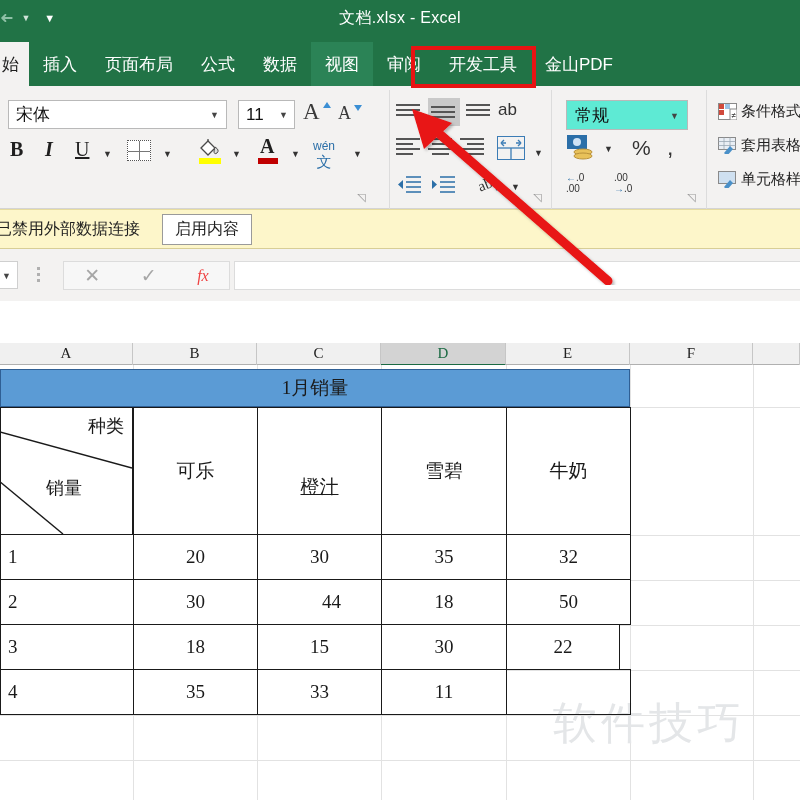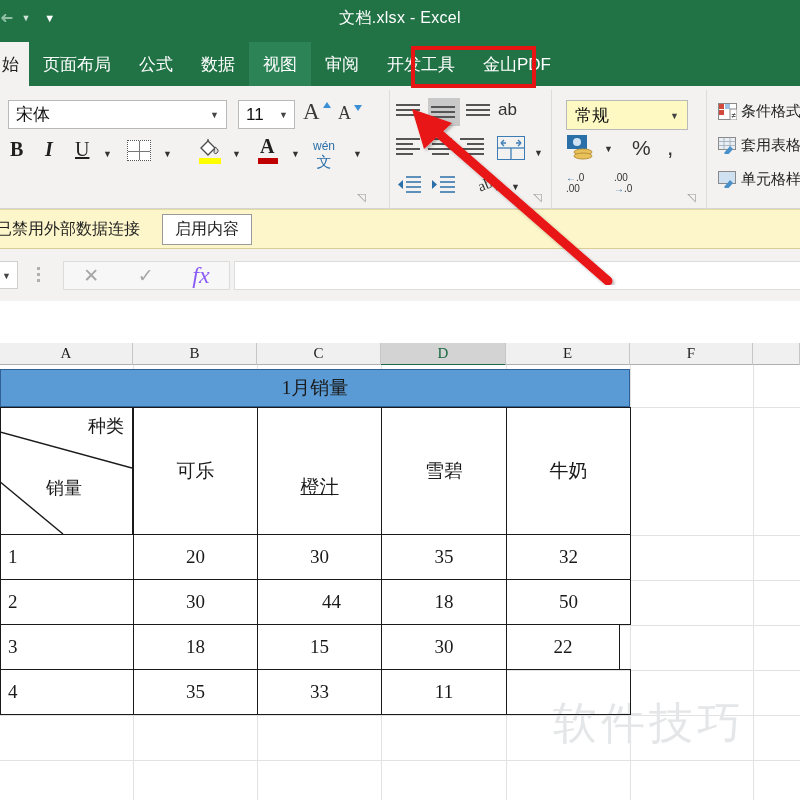--- a/index.html
+++ b/index.html
@@ -102,21 +102,21 @@
   .pinyin .p1 { font-size: 12px; } .pinyin .p2 { font-size: 15px; }
 
   
   .alignbtn { position: absolute; }
   .al-line { height: 2px; background: #555; margin-bottom: 3px; }
   .mergeico { position: absolute; width: 28px; height: 24px; border: 1.5px solid #3b7cb5; }
 
   
   .numbox {
     position: absolute; left: 566px; top: 14px; width: 122px; height: 30px;
-    background: #fef9c3; border: 1px solid #b9b9b9; display: flex; align-items: center;
+    background: #5eead4; border: 1px solid #b9b9b9; display: flex; align-items: center;
     padding-left: 8px; font-size: 17px; color: #111;
   }
   .numbox .dd { position: absolute; right: 8px; top: 10px; font-size: 9px; color: #444; }
   .pct { position: absolute; left: 632px; top: 50px; font-size: 21px; color: #333; }
   .comma { position: absolute; left: 667px; top: 48px; font-size: 23px; color: #333; }
   .dec { position: absolute; font-size: 10px; color: #333; line-height: 11px; }
 
   
   .stylerow { position: absolute; left: 718px; display: flex; align-items: center; font-size: 15px; color: #1f1f1f; white-space: nowrap; }
   .stico { width: 19px; height: 17px; margin-right: 4px; position: relative; flex: none; }
@@ -143,21 +143,21 @@
     background: #fff; border: 1px solid #cfcfcf;
   }
   .namebox .dd { position: absolute; right: 6px; top: 9px; font-size: 9px; color: #444; }
   .grip { position: absolute; left: 37px; top: 18px; width: 3px; height: 16px; }
   .grip i { display: block; width: 3px; height: 3px; background: #b0b0b0; margin-bottom: 3px; }
   .fxbox {
     position: absolute; left: 63px; top: 12px; width: 167px; height: 29px;
     background: #f7f7f7; border: 1px solid #dcdcdc; display: flex;
     align-items: center; justify-content: space-around; color: #a6a6a6; font-size: 19px;
   }
-  .fx-f { color: #8b5cf6; font-family: "Liberation Serif", serif; font-style: italic; font-size: 24px; }
+  .fx-f { color: #ef4444; font-family: "Liberation Serif", serif; font-style: italic; font-size: 16px; }
   .finput {
     position: absolute; left: 234px; top: 12px; width: 566px; height: 29px;
     background: #ffffff; border: 1px solid #dcdcdc; border-right: none;
   }
 
   
   .colhdr {
     position: absolute; left: 0; top: 343px; width: 800px; height: 22px;
     background: #f0f0f0; border-bottom: 1px solid #b0b0b0;
   }
@@ -210,20 +210,23 @@
       <span class="qat-ico qat-redo">➜</span>
       <span class="qat-caret">▼</span>
       <span class="qat-more">▼</span>
     </div>
     <div class="title-text">文档.xlsx  -  Excel</div>
   </div>
 
   <div class="tabs">
     <div class="tab first active">
         <span>始</span>
+      </div>
+    <div class="tab">
+        <span>插入</span>
       </div>
     <div class="tab">
         <span>页面布局</span>
       </div>
     <div class="tab">
         <span>公式</span>
       </div>
     <div class="tab">
         <span>数据</span>
       </div>

